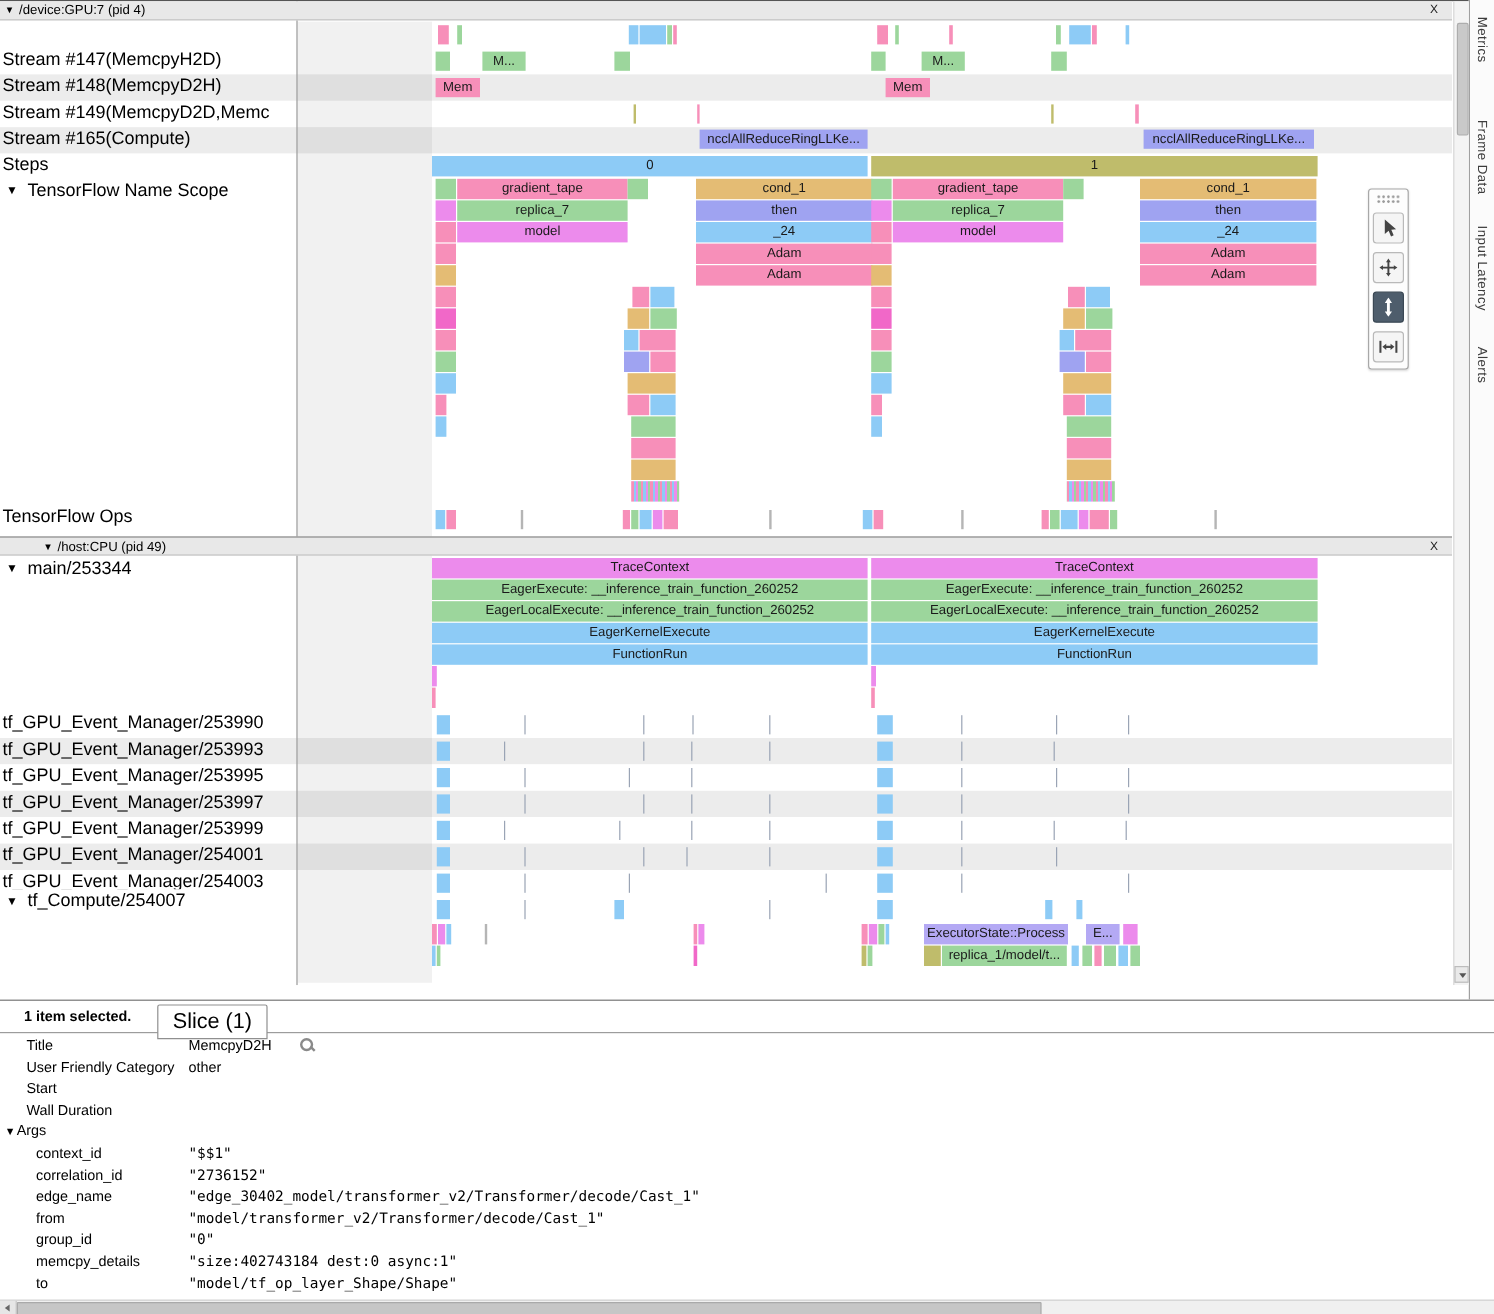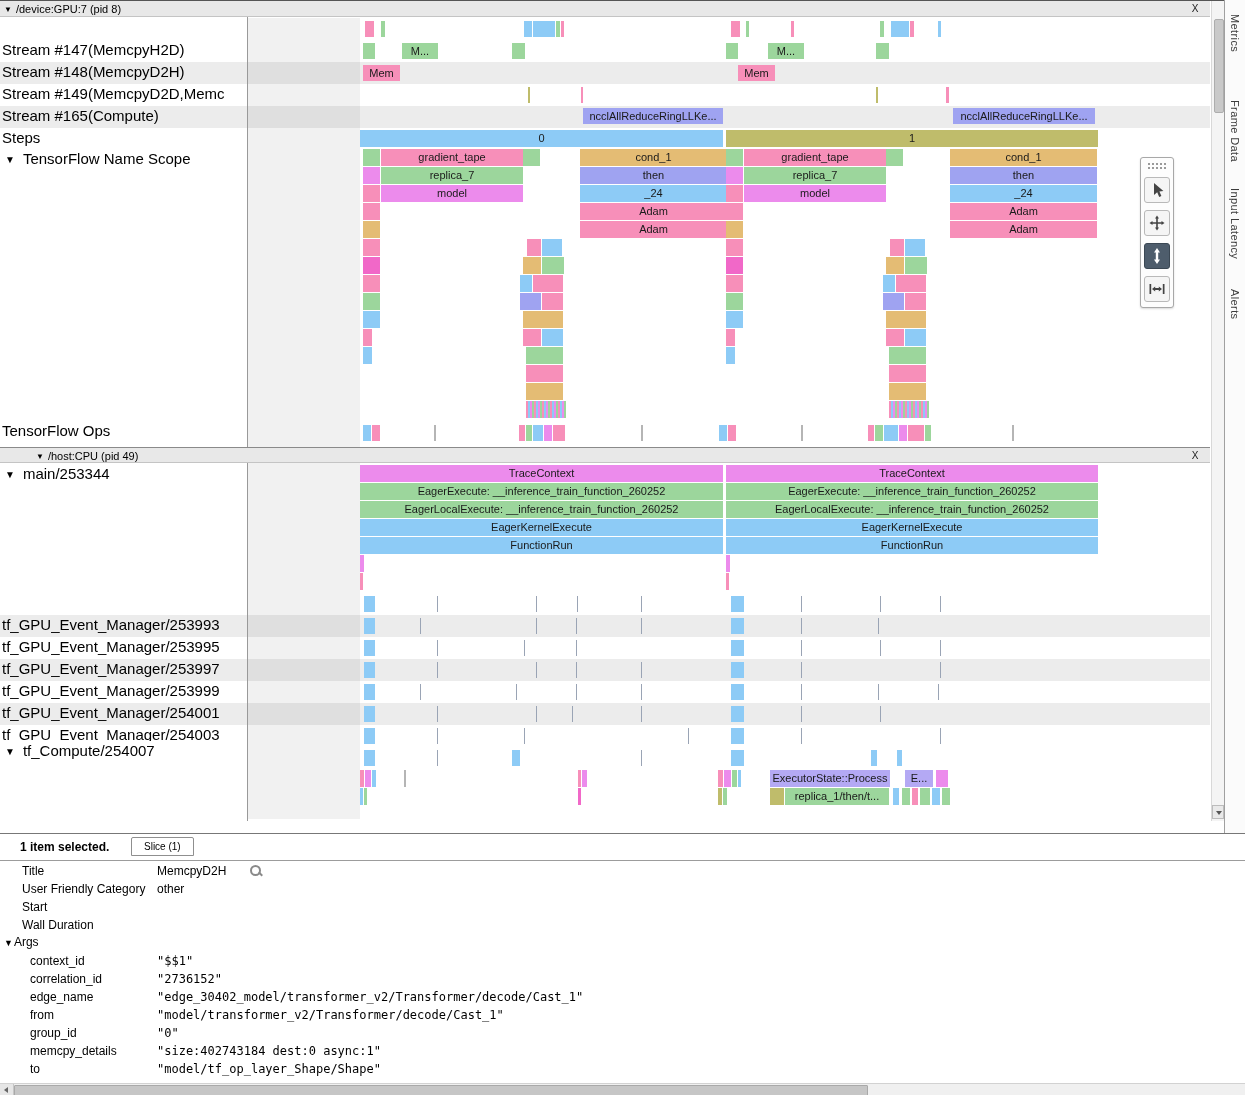--- a/index.html
+++ b/index.html
@@ -33,21 +33,21 @@
   #vthumb{position:absolute;left:2px;top:18px;width:8px;height:92px;background:#c9c9c9;border:1px solid #adadad;border-radius:2px;}
   #vscroll-down{position:absolute;left:0;bottom:2px;width:12px;height:14px;background:#e9e9e9;border:1px solid #bcbcbc;box-sizing:border-box;}
   #vscroll-down::after{content:"";position:absolute;left:2.5px;top:5px;border-left:3px solid transparent;border-right:3px solid transparent;border-top:4px solid #555;}
   
   #side-strip{position:absolute;left:1224px;top:0;width:21px;height:833px;background:#fbfbfb;border-left:1px solid #a0a0a0;box-sizing:border-box;}
   .side-tab{position:absolute;left:4px;writing-mode:vertical-rl;font-size:11px;color:#3c3c3c;letter-spacing:0.4px;cursor:pointer;}
   
   #bottom-panel{position:absolute;left:0;top:833px;width:1245px;height:262px;background:#fff;border-top:1px solid #777;box-sizing:border-box;overflow:hidden;}
   #tabbar{position:relative;height:26px;border-bottom:1px solid #9c9c9c;}
   #selected-label{position:absolute;left:20px;top:6px;font-size:12px;font-weight:bold;}
-  #slice-tab{position:absolute;left:131px;top:3px;border:1px solid #8f8f8f;background:#fff;font-size:10px;padding:3px 12px;border-radius:2px 2px 0 0;cursor:pointer;}
+  #slice-tab{position:absolute;left:131px;top:3px;border:1px solid #8f8f8f;background:#fff;font-size:18px;padding:3px 12px;border-radius:2px 2px 0 0;cursor:pointer;}
   .frow,.arow{position:relative;height:18px;font-size:12px;}
   #fields{position:absolute;left:0;top:28px;width:1245px;}
   .fkey{position:absolute;left:22px;top:2px;}
   .fval{position:absolute;left:157px;top:2px;}
   .mag{position:absolute;left:250px;top:3px;width:7px;height:7px;border:2px solid #8a8a8a;border-radius:50%;cursor:pointer;}
   .mag::after{content:"";position:absolute;left:6px;top:6px;width:5px;height:2px;background:#8a8a8a;transform:rotate(45deg);}
   #args-head{position:absolute;left:4px;top:101px;font-size:12px;}
   #args-head .arrow{font-size:9px;margin-right:1px;}
   #args{position:absolute;left:0;top:118px;width:1245px;}
   .akey{position:absolute;left:30px;top:2px;}
@@ -79,20 +79,23 @@
         <span class="track-label">Steps</span>
       </div>
       <div class="track-row" style="top: 148px; height: 272px;">
         <span class="track-label" style="left: 5px;"><span class="arrow">▼</span>TensorFlow Name Scope</span>
       </div>
       <div class="track-row" style="top: 420px; height: 24px;">
         <span class="track-label">TensorFlow Ops</span>
       </div>
       <div class="track-row" style="top: 463px; height: 129px;">
         <span class="track-label" style="left: 5px;"><span class="arrow">▼</span>main/253344</span>
+      </div>
+      <div class="track-row" style="top: 592px; height: 22px;">
+        <span class="track-label">tf_GPU_Event_Manager/253990</span>
       </div>
       <div class="track-row shade" style="top: 614px; height: 22px;">
         <span class="track-label">tf_GPU_Event_Manager/253993</span>
       </div>
       <div class="track-row" style="top: 636px; height: 22px;">
         <span class="track-label">tf_GPU_Event_Manager/253995</span>
       </div>
       <div class="track-row shade" style="top: 658px; height: 22px;">
         <span class="track-label">tf_GPU_Event_Manager/253997</span>
       </div>
@@ -324,32 +327,32 @@
       <div class="slice" style="left: 738px; top: 769px; width: 3px; height: 17px; background: rgb(141, 203, 246);"></div>
       <div class="slice" style="left: 770px; top: 769px; width: 120px; height: 17px; background: rgb(180, 169, 244); line-height: 17px;">ExecutorState::Process</div>
       <div class="slice" style="left: 905px; top: 769px; width: 28px; height: 17px; background: rgb(180, 169, 244); line-height: 17px;">E...</div>
       <div class="slice" style="left: 936px; top: 769px; width: 12px; height: 17px; background: rgb(236, 139, 236);"></div>
       <div class="slice" style="left: 360px; top: 787px; width: 3px; height: 17px; background: rgb(141, 203, 246);"></div>
       <div class="slice" style="left: 364px; top: 787px; width: 3px; height: 17px; background: rgb(156, 214, 156);"></div>
       <div class="slice" style="left: 578px; top: 787px; width: 3px; height: 17px; background: rgb(241, 104, 200);"></div>
       <div class="slice" style="left: 718px; top: 787px; width: 4px; height: 17px; background: rgb(191, 188, 107);"></div>
       <div class="slice" style="left: 723px; top: 787px; width: 4px; height: 17px; background: rgb(156, 214, 156);"></div>
       <div class="slice" style="left: 770px; top: 787px; width: 14px; height: 17px; background: rgb(191, 188, 107);"></div>
-      <div class="slice" style="left: 785px; top: 787px; width: 104px; height: 17px; background: rgb(156, 214, 156); line-height: 17px;">replica_1/then/t...</div>
+      <div class="slice" style="left: 785px; top: 787px; width: 104px; height: 17px; background: rgb(156, 214, 156); line-height: 17px;">replica_1/model/t...</div>
       <div class="slice" style="left: 893px; top: 787px; width: 6px; height: 17px; background: rgb(141, 203, 246);"></div>
       <div class="slice" style="left: 902px; top: 787px; width: 8px; height: 17px; background: rgb(156, 214, 156);"></div>
       <div class="slice" style="left: 912px; top: 787px; width: 6px; height: 17px; background: rgb(247, 143, 185);"></div>
       <div class="slice" style="left: 920px; top: 787px; width: 10px; height: 17px; background: rgb(156, 214, 156);"></div>
       <div class="slice" style="left: 932px; top: 787px; width: 8px; height: 17px; background: rgb(141, 203, 246);"></div>
       <div class="slice" style="left: 942px; top: 787px; width: 8px; height: 17px; background: rgb(156, 214, 156);"></div>
     </div>
   <div id="label-sep"></div>
 
   <div id="gpu-header" class="section-header" style="top:0;">
-    <span class="arrow">▼</span><span>/device:GPU:7 (pid 8)</span>
+    <span class="arrow">▼</span><span>/device:GPU:7 (pid 4)</span>
     <span class="close">X</span>
   </div>
 
   <div id="cpu-header" class="section-header" style="top:446px;">
     <span class="arrow">▼</span><span>/host:CPU (pid 49)</span>
     <span class="close">X</span>
   </div>
 
   <div id="toolbar">
     <div class="grip"></div>

